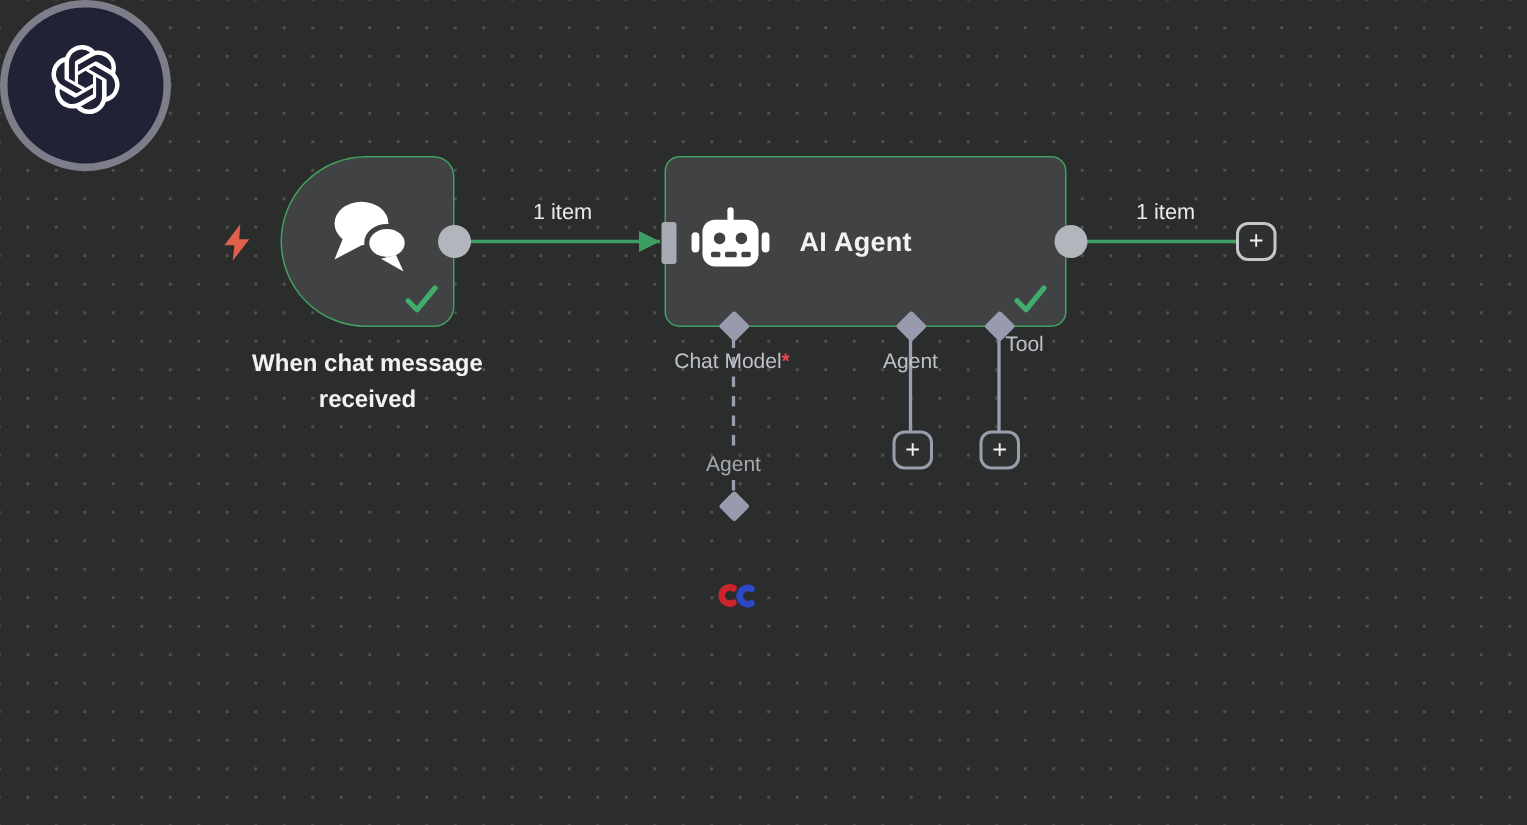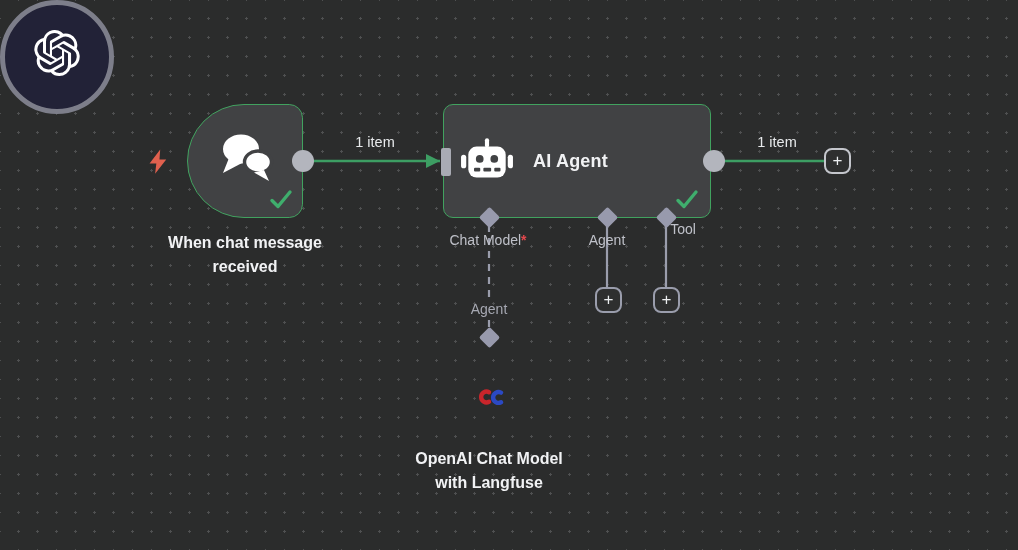--- a/index.html
+++ b/index.html
@@ -124,15 +124,14 @@
     <svg class="openai-logo" width="46" height="46" viewBox="0 0 24 24" fill="#ffffff">
       <path d="M22.2819 9.8211a5.9847 5.9847 0 0 0-.5157-4.9108 6.0462 6.0462 0 0 0-6.5098-2.9A6.0651 6.0651 0 0 0 4.9807 4.1818a5.9847 5.9847 0 0 0-3.9977 2.9 6.0462 6.0462 0 0 0 .7427 7.0966 5.98 5.98 0 0 0 .511 4.9107 6.051 6.051 0 0 0 6.5146 2.9001A5.9847 5.9847 0 0 0 13.2599 24a6.0557 6.0557 0 0 0 5.7718-4.2058 5.9894 5.9894 0 0 0 3.9977-2.9001 6.0557 6.0557 0 0 0-.7475-7.073zm-9.022 12.6081a4.4755 4.4755 0 0 1-2.8764-1.0408l.1419-.0804 4.7783-2.7582a.7948.7948 0 0 0 .3927-.6813v-6.7369l2.02 1.1686a.071.071 0 0 1 .038.052v5.5826a4.504 4.504 0 0 1-4.4945 4.4944zm-9.6607-4.1254a4.4708 4.4708 0 0 1-.5346-3.0137l.142.0852 4.783 2.7582a.7712.7712 0 0 0 .7806 0l5.8428-3.3685v2.3324a.0804.0804 0 0 1-.0332.0615L9.74 19.9502a4.4992 4.4992 0 0 1-6.1408-1.6464zM2.3408 7.8956a4.485 4.485 0 0 1 2.3655-1.9728V11.6a.7664.7664 0 0 0 .3879.6765l5.8144 3.3543-2.0201 1.1685a.0757.0757 0 0 1-.071 0l-4.8303-2.7865A4.504 4.504 0 0 1 2.3408 7.8956zm16.5963 3.8558L13.1038 8.364 15.1192 7.2a.0757.0757 0 0 1 .071 0l4.8303 2.7913a4.4944 4.4944 0 0 1-.6765 8.1042v-5.6772a.79.79 0 0 0-.407-.667zm2.0107-3.0231l-.142-.0852-4.7735-2.7818a.7759.7759 0 0 0-.7854 0L9.409 9.2297V6.8974a.0662.0662 0 0 1 .0284-.0615l4.8303-2.7866a4.4992 4.4992 0 0 1 6.6802 4.66zM8.3065 12.863l-2.02-1.1638a.0804.0804 0 0 1-.038-.0567V6.0742a4.4992 4.4992 0 0 1 7.3757-3.4537l-.142.0805L8.704 5.459a.7948.7948 0 0 0-.3927.6813zm1.0976-2.3654l2.602-1.4998 2.6069 1.4998v2.9994l-2.5974 1.4997-2.6067-1.4997z"></path>
     </svg>
   </div>
   <svg class="langfuse-glyph" viewBox="0 0 32 18">
     <path d="M15 4.2 a5.4 5.4 0 1 0 0 9.6" stroke="#c9252b" stroke-width="4.4" fill="none" stroke-linecap="round"></path>
     <path d="M27 4.6 a5.4 5.4 0 1 0 0 9.6" stroke="#2b49c4" stroke-width="4.4" fill="none" stroke-linecap="round"></path>
   </svg>
 
   <div class="node-label lbl-trigger">When chat message received</div>
-  <div class="node-label lbl-model-node">OpenAI Chat Model with Langfuse</div>
 
 </div>
 
 </body></html>

